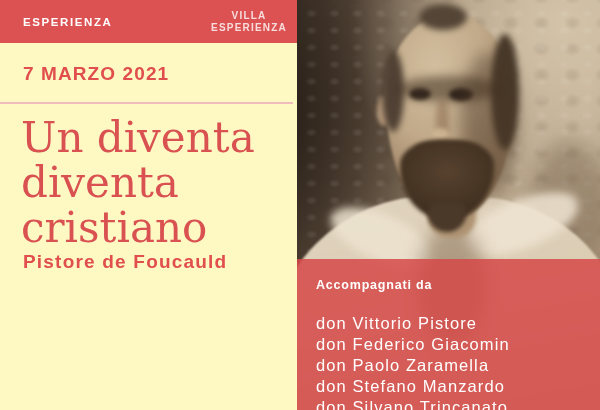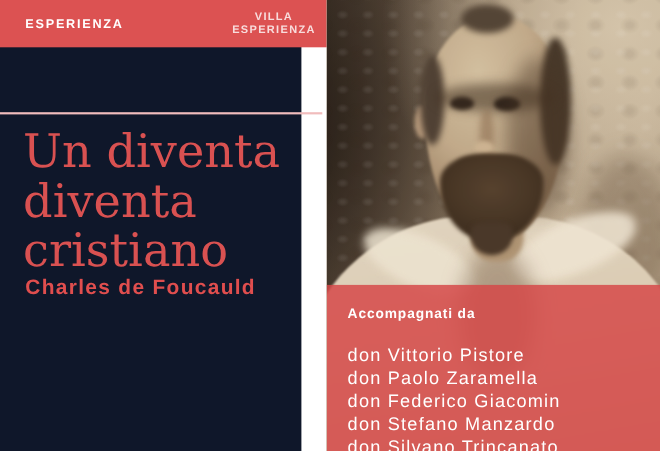--- a/index.html
+++ b/index.html
@@ -7,21 +7,21 @@
     --text-red:#e04e4e;
     --divider-pink:#f0bcbc;
     --overlay-red:rgba(213,71,71,0.84);
   }
   *{margin:0;padding:0;box-sizing:border-box;}
   html,body{width:600px;height:410px;overflow:hidden;}
   body{font-family:"Liberation Sans",sans-serif;background:#ffffff;}
   .poster{position:relative;width:600px;height:410px;background:#ffffff;overflow:hidden;}
 
   
-  .left-panel{position:absolute;left:0;top:0;width:274px;height:410px;background:#0f172a;}
+  .left-panel{position:absolute;left:0;top:0;width:297px;height:410px;background:#fef9c3;}
   .topbar{position:absolute;left:0;top:0;width:297px;height:43px;background:var(--accent-red,#dc5252);
           display:flex;align-items:center;justify-content:space-between;padding:0 10px 0 23px;}
   .category{color:#ffffff;font-size:11.5px;font-weight:700;letter-spacing:1.6px;}
   .org{color:rgba(255,255,255,0.8);font-size:10px;font-weight:600;letter-spacing:1.2px;
        text-align:center;line-height:12px;}
   .date{position:absolute;left:23px;top:63px;color:var(--text-red,#e04e4e);
         font-size:19px;font-weight:700;letter-spacing:1.1px;}
   .divider{position:absolute;left:0;top:102px;width:293px;height:2px;border:0;
            background:var(--divider-pink,#f0bcbc);}
   .title{position:absolute;left:21px;top:115px;width:248px;
@@ -95,26 +95,27 @@
   <div class="left-panel">
 
     <header class="topbar">
       <span class="category">ESPERIENZA</span>
       <span class="org">
         <span>VILLA</span><br>
         <span>ESPERIENZA</span>
       </span>
     </header>
 
+    <div class="date">7 MARZO 2021</div>
 
     <hr class="divider">
 
     <h1 class="title">Un diventa diventa cristiano</h1>
 
-    <div class="subtitle">Charles de Foucauld</div>
+    <div class="subtitle">Pistore de Foucauld</div>
   </div>
 
   <div class="photo">
     <div class="layer wall"></div>
     <div class="layer wall-texture"></div>
     <div class="layer wall-patch-br"></div>
     <div class="layer robe"></div>
     <div class="layer hood-l"></div>
     <div class="layer hood-r"></div>
     <div class="layer robe-shadow"></div>
@@ -132,21 +133,21 @@
     <div class="layer nose-tip"></div>
     <div class="layer mustache"></div>
     <div class="layer beard"></div>
     <div class="layer goatee"></div>
     <div class="layer sepia-tint"></div>
 
     <div class="overlay">
       <div class="overlay-label">Accompagnati da</div>
       <ul class="names">
         <li>don Vittorio Pistore</li>
+        <li>don Federico Giacomin</li>
         <li>don Paolo Zaramella</li>
-        <li>don Federico Giacomin</li>
         <li>don Stefano Manzardo</li>
         <li>don Silvano Trincanato</li>
       </ul>
     </div>
   </div>
 
 </div>
 
 </body></html>

